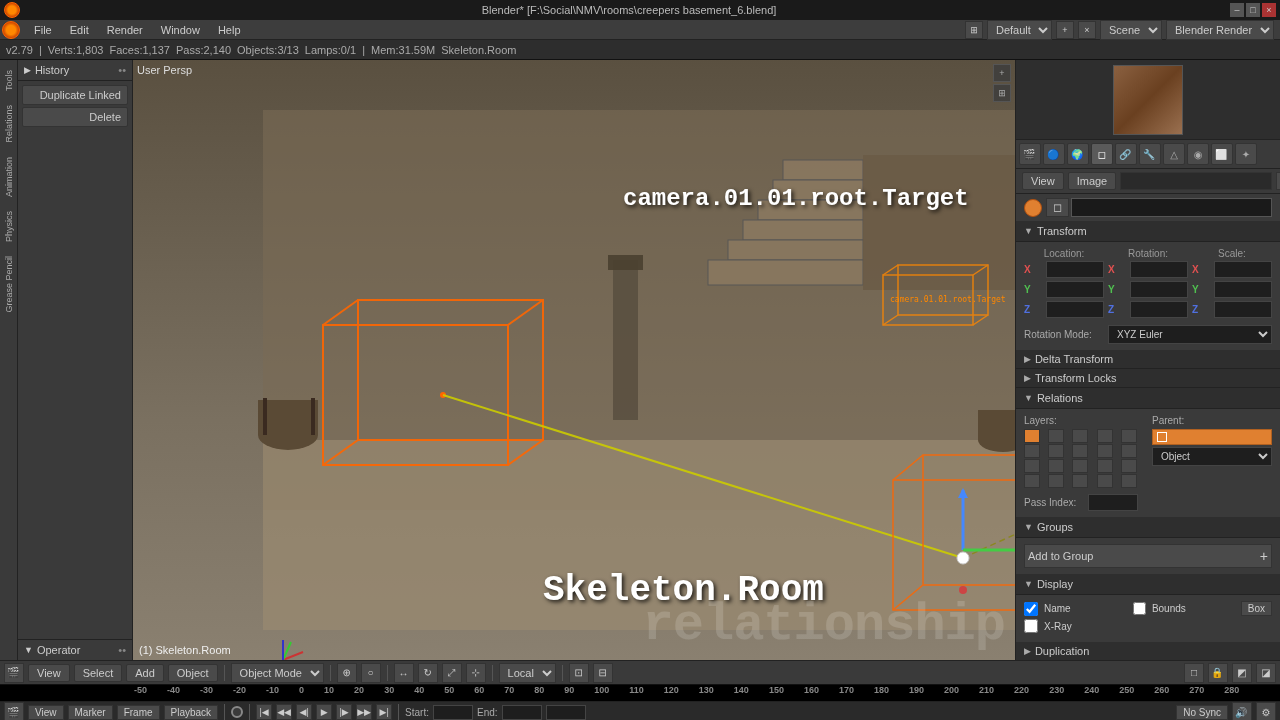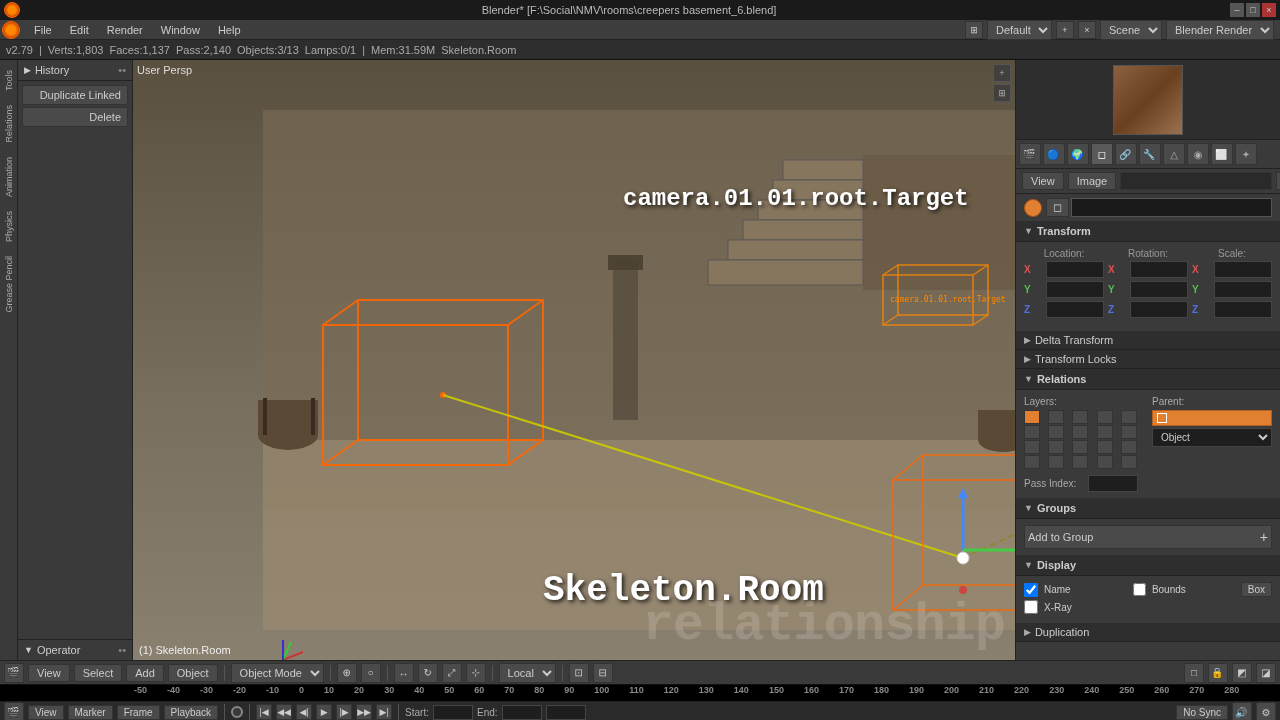--- a/index.html
+++ b/index.html
@@ -249,21 +249,21 @@
     
     .section-header {
       display: flex;
       align-items: center;
       padding: 4px 8px;
       background: #2e2e2e;
       border-bottom: 1px solid #222;
       cursor: pointer;
     }
     .section-header .arrow { margin-right: 4px; font-size: 9px; color: #aaa; }
-    .section-header .title { font-size: 11px; color: #ccc; font-weight: bold; }
+    .section-header .title { font-size: 11px; color: #ccc; font-weight: normal; }
 
     .section-body { padding: 6px 8px; background: #3a3a3a; }
     .transform-xyz {
       display: grid;
       grid-template-columns: 20px 1fr;
       gap: 2px;
       margin-bottom: 3px;
       align-items: center;
     }
     .xyz-label {
@@ -859,20 +859,26 @@
           </div>
           <div class="transform-xyz">
             <span class="xyz-label y">Y</span>
             <input class="xyz-input" type="text" readonly="" style="">
           </div>
           <div class="transform-xyz">
             <span class="xyz-label z">Z</span>
             <input class="xyz-input" type="text" readonly="" style="">
           </div>
         </div>
+      </div>
+      <div class="rot-mode-row">
+        <span class="rot-mode-label">Rotation Mode:</span>
+        <select class="rot-mode-select">
+          <option>XYZ Euler</option>
+        </select>
       </div>
     </div>
 
     <div class="collapsed-row">
       <span class="arrow">▶</span>
       <span class="title">Delta Transform</span>
     </div>
 
     <div class="collapsed-row">
       <span class="arrow">▶</span>

